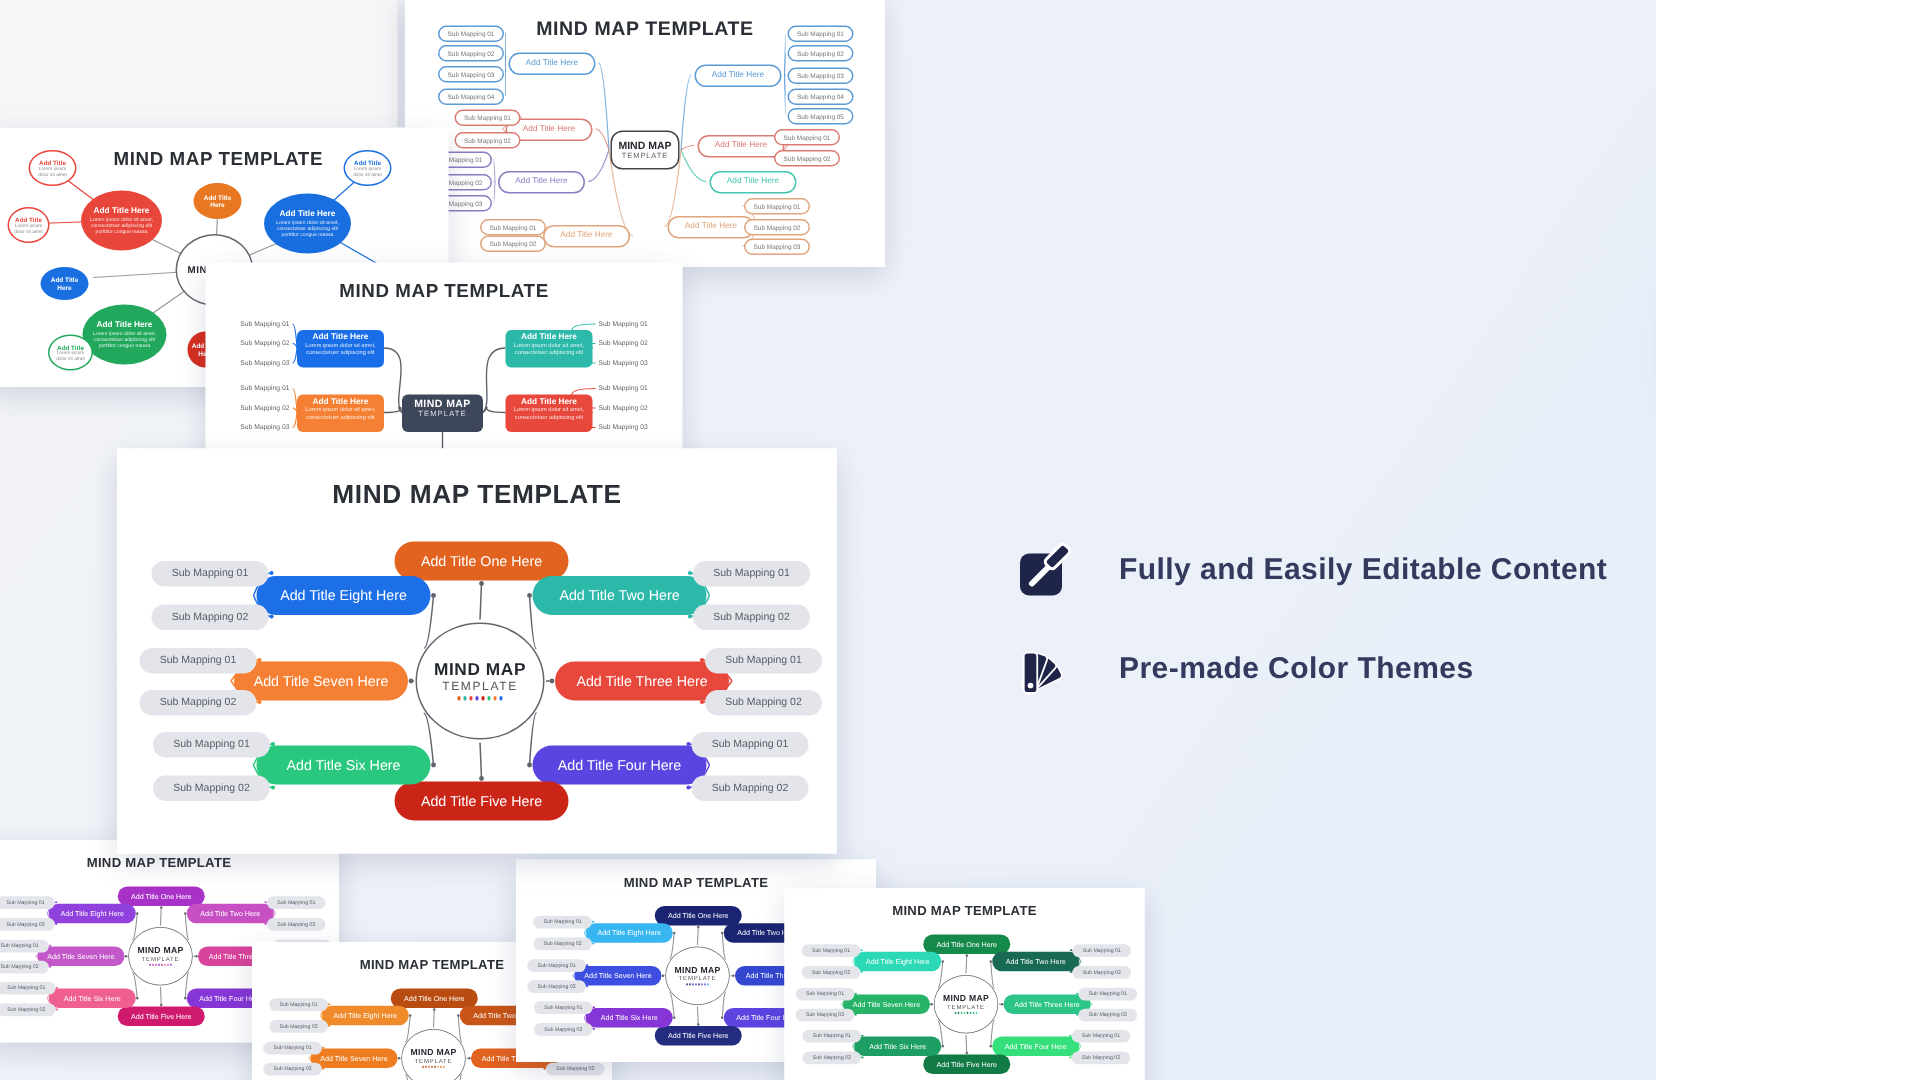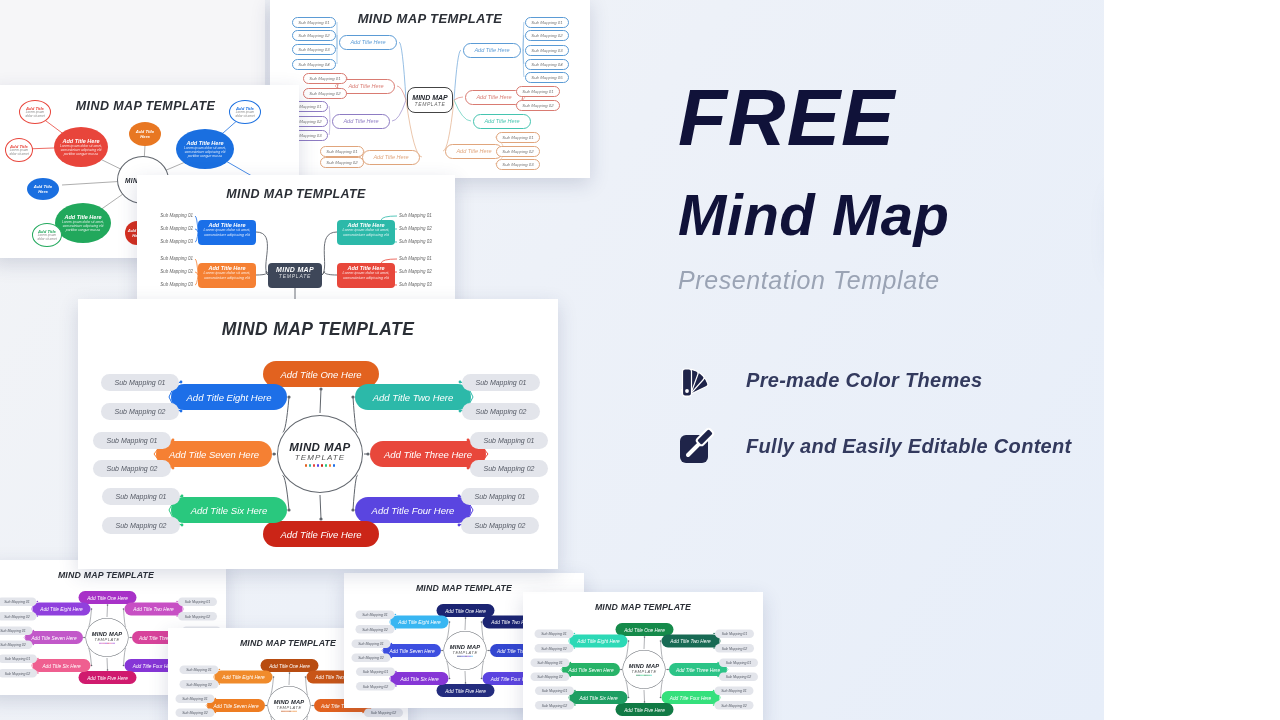--- a/index.html
+++ b/index.html
@@ -1,19 +1,19 @@
 <!DOCTYPE html>
 <html><head>
 <meta charset="utf-8">
 <style>
   * { margin:0; padding:0; box-sizing:border-box; }
   html,body { width:1280px; height:720px; }
   body { font-family:"Liberation Sans","DejaVu Sans",sans-serif; }
   .page { position:relative; width:1104px; height:720px; overflow:hidden;
-          background:linear-gradient(125deg,#f3f4f6 0%,#edf1f8 45%,#e7eef9 100%);font-style:italic; }
+          background:linear-gradient(125deg,#f3f4f6 0%,#edf1f8 45%,#e7eef9 100%); }
 
   
   .slide { position:absolute; background:#fff; box-shadow:0 6px 18px rgba(40,55,100,.17); }
   .slide-inner { position:absolute; left:0; top:0; transform-origin:0 0; background:#fff; }
   .conn { position:absolute; left:0; top:0; pointer-events:none; }
   .slide-title { position:absolute; left:0; right:0; text-align:center; font-weight:bold;
                  color:#2b2f36; letter-spacing:.4px; white-space:nowrap; }
   .pill { position:absolute; display:flex; align-items:center; justify-content:center;
           color:#fff; border-radius:14px; white-space:nowrap; overflow:hidden; }
   .subpill { position:absolute; background:#e3e5eb; color:#565b66; border-radius:9px;
@@ -648,64 +648,59 @@
               <span class="dot" style="background: rgb(203, 37, 23);"></span>
               <span class="dot" style="background: rgb(41, 200, 126);"></span>
               <span class="dot" style="background: rgb(245, 128, 51);"></span>
               <span class="dot" style="background: rgb(29, 111, 232);"></span>
             </div>
           </div>
         </div>
       </div>
     </div>
 
-  <div class="hero">
-    <div class="hero-free">FREE</div>
-    <div class="hero-name">Mind Map</div>
-    <div class="hero-sub">Presentation Template</div>
-  </div>
 
   <div class="fmt-card">
     <div class="ppt">
       <div class="ppt-circle"></div>
       <div class="ppt-square">P</div>
     </div>
     <div class="gs">
       <div class="gs-body"></div>
       <div class="gs-fold"></div>
       <div class="gs-win">
         <div class="gs-win-in"></div>
       </div>
     </div>
   </div>
 
   <div class="features">
+    <div class="feature">
+      <svg class="f-icon" viewBox="0 0 40 40">
+        <rect x="4" y="9" width="28" height="28" rx="6" fill="currentColor"></rect>
+        <line x1="12" y1="29" x2="25" y2="16" stroke="#fff" stroke-width="4" stroke-linecap="round"></line>
+        <g transform="rotate(45 29 11)">
+          <rect x="25" y="2" width="8" height="18" rx="2.5" fill="currentColor" stroke="#fff" stroke-width="2"></rect>
+        </g>
+      </svg>
+      <div class="f-label">Fully and Easily Editable Content</div>
+    </div>
     <div class="feature">
       <svg class="f-icon" viewBox="0 0 40 40">
         <g fill="currentColor" stroke="#fff" stroke-width="1.2">
           <g transform="rotate(64 11 31)">
               <rect x="6.5" y="9" width="9" height="27" rx="2.5"></rect>
             </g>
           <g transform="rotate(42 11 31)">
               <rect x="6.5" y="9" width="9" height="27" rx="2.5"></rect>
             </g>
           <g transform="rotate(20 11 31)">
               <rect x="6.5" y="9" width="9" height="27" rx="2.5"></rect>
             </g>
           <rect x="6.5" y="9" width="9" height="27" rx="2.5"></rect>
         </g>
         <circle cx="11" cy="31" r="1.9" fill="#fff"></circle>
       </svg>
       <div class="f-label">Pre-made Color Themes</div>
     </div>
-    <div class="feature">
-      <svg class="f-icon" viewBox="0 0 40 40">
-        <rect x="4" y="9" width="28" height="28" rx="6" fill="currentColor"></rect>
-        <line x1="12" y1="29" x2="25" y2="16" stroke="#fff" stroke-width="4" stroke-linecap="round"></line>
-        <g transform="rotate(45 29 11)">
-          <rect x="25" y="2" width="8" height="18" rx="2.5" fill="currentColor" stroke="#fff" stroke-width="2"></rect>
-        </g>
-      </svg>
-      <div class="f-label">Fully and Easily Editable Content</div>
-    </div>
   </div>
 
 </div>
 
 </body></html>

